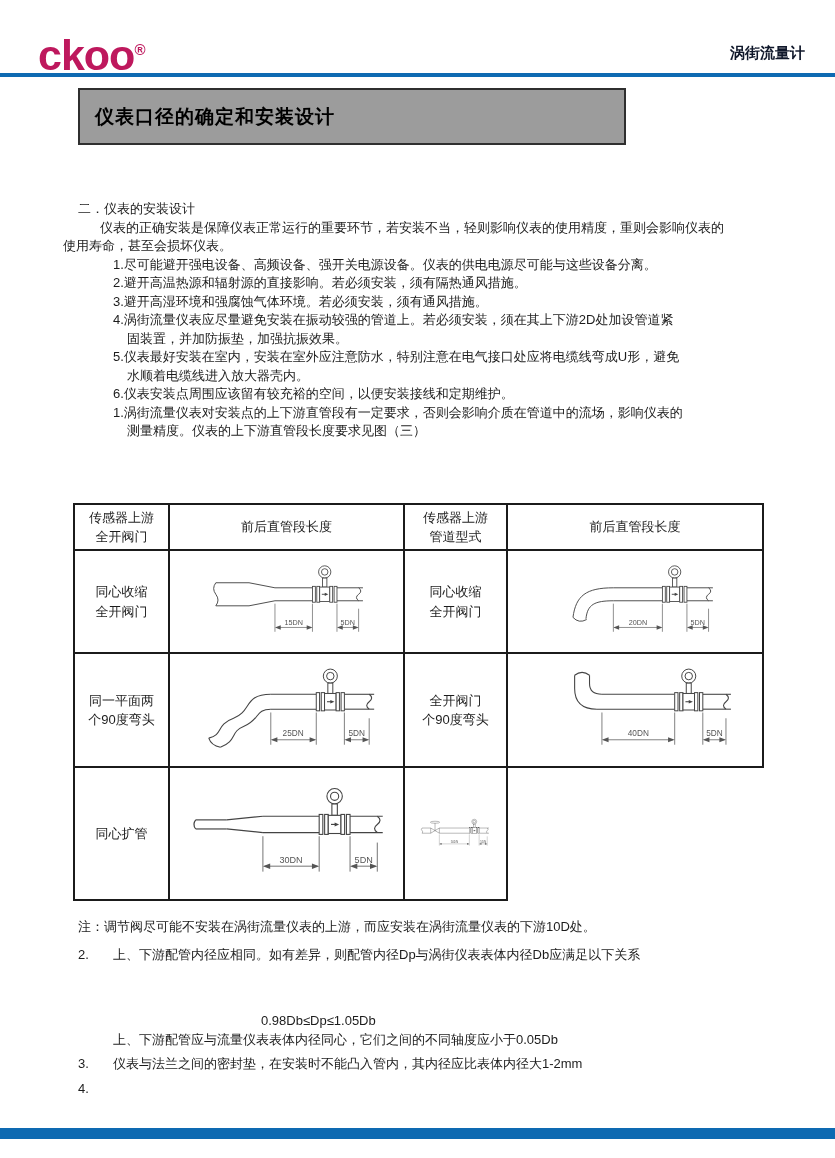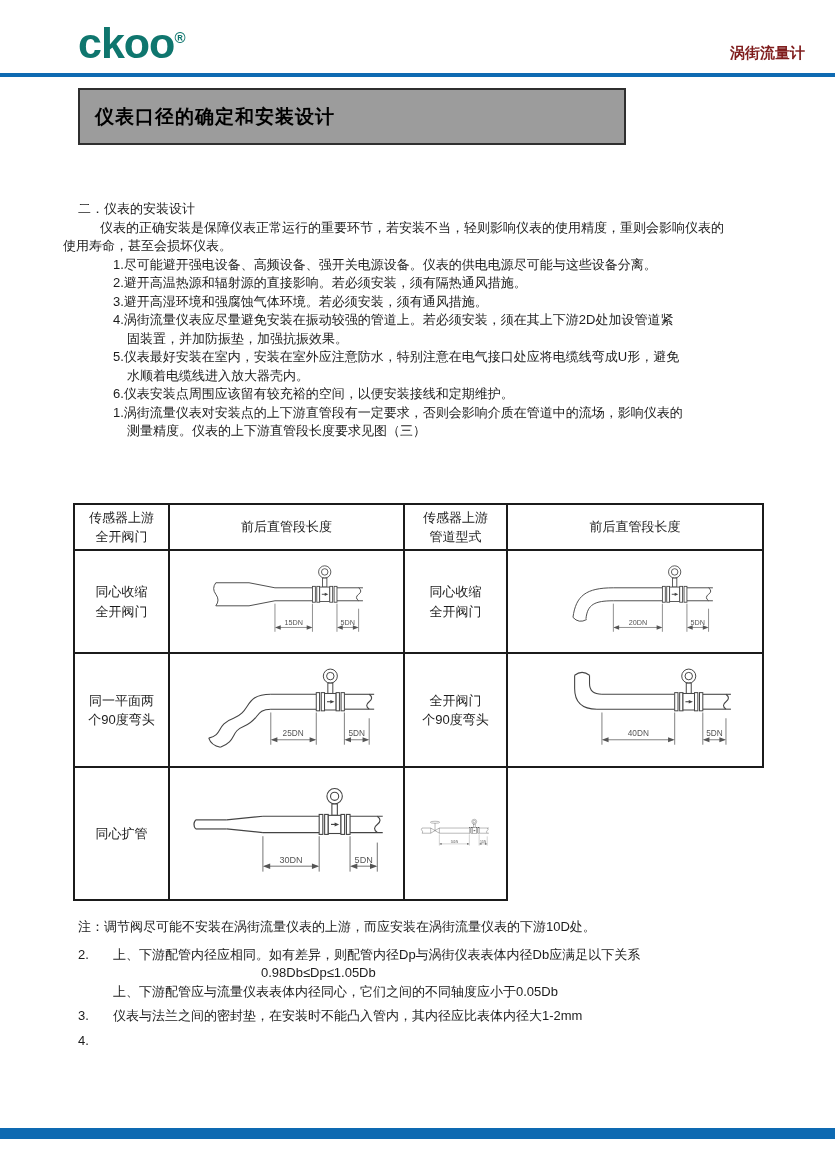--- a/index.html
+++ b/index.html
@@ -1,23 +1,23 @@
 <!DOCTYPE html>
 <html><head>
 <meta charset="utf-8">
 <style>
   html,body{margin:0;padding:0;background:#e8e8e8;}
   .page{position:relative;width:835px;height:1158px;background:#ffffff;margin:0 auto;
         font-family:"Liberation Sans","DejaVu Sans",sans-serif;color:#1c1c1c;overflow:hidden;}
 
   
-  .logo{position:absolute;left:38px;top:22px;font-size:43px;font-weight:800;
-        color:#0f766e;letter-spacing:-1px;line-height:1;margin-left:40px;}
+  .logo{position:absolute;left:38px;top:34px;font-size:43px;font-weight:800;
+        color:#be185d;letter-spacing:-1px;line-height:1;}
   .logo .reg{font-size:15px;font-weight:700;vertical-align:super;letter-spacing:0;}
-  .product-title{position:absolute;right:30px;top:44px;font-size:15px;font-weight:700;color:#7f1d1d;}
+  .product-title{position:absolute;right:30px;top:44px;font-size:15px;font-weight:700;color:#0f172a;}
   .rule-top{position:absolute;left:0;top:73px;width:835px;height:4px;background:#0e6ab2;}
   .rule-bottom{position:absolute;left:0;top:1128px;width:835px;height:11px;background:#0e6ab2;}
 
   
   .title-box{position:absolute;left:78px;top:88px;width:548px;height:57px;background:#9c9c9c;
              border:2px solid #2f2f2f;box-sizing:border-box;display:flex;align-items:center;}
   .title-box .t{font-size:19px;font-weight:700;color:#000000;padding-left:15px;letter-spacing:1px;}
 
   
   .body-text{position:absolute;left:60px;top:200px;width:715px;font-size:13px;line-height:18.5px;}
@@ -43,21 +43,21 @@
   .dimhead{fill:#555;stroke:none;}
   .dimtext{font-size:10px;fill:#555;text-anchor:middle;font-family:"Liberation Sans",sans-serif;}
   .flowarrow{fill:#444;stroke:none;}
 
   
   .notes{position:absolute;left:60px;top:918px;width:718px;font-size:13px;line-height:18.5px;}
   .note-line{margin-left:18px;margin-bottom:9px;}
   .n-item{display:flex;margin-bottom:6px;}
   .n-no{width:35px;flex:0 0 35px;margin-left:18px;}
   .n-body{width:610px;}
-  .formula{margin-left:148px;}
+  .formula{margin-left:148px;margin-top:48px;}
 </style>
 </head>
 <body>
 
 <div class="page">
 
   <div class="logo"><span>ckoo</span><span class="reg">®</span></div>
   <div class="product-title">涡街流量计</div>
   <div class="rule-top"></div>
 

